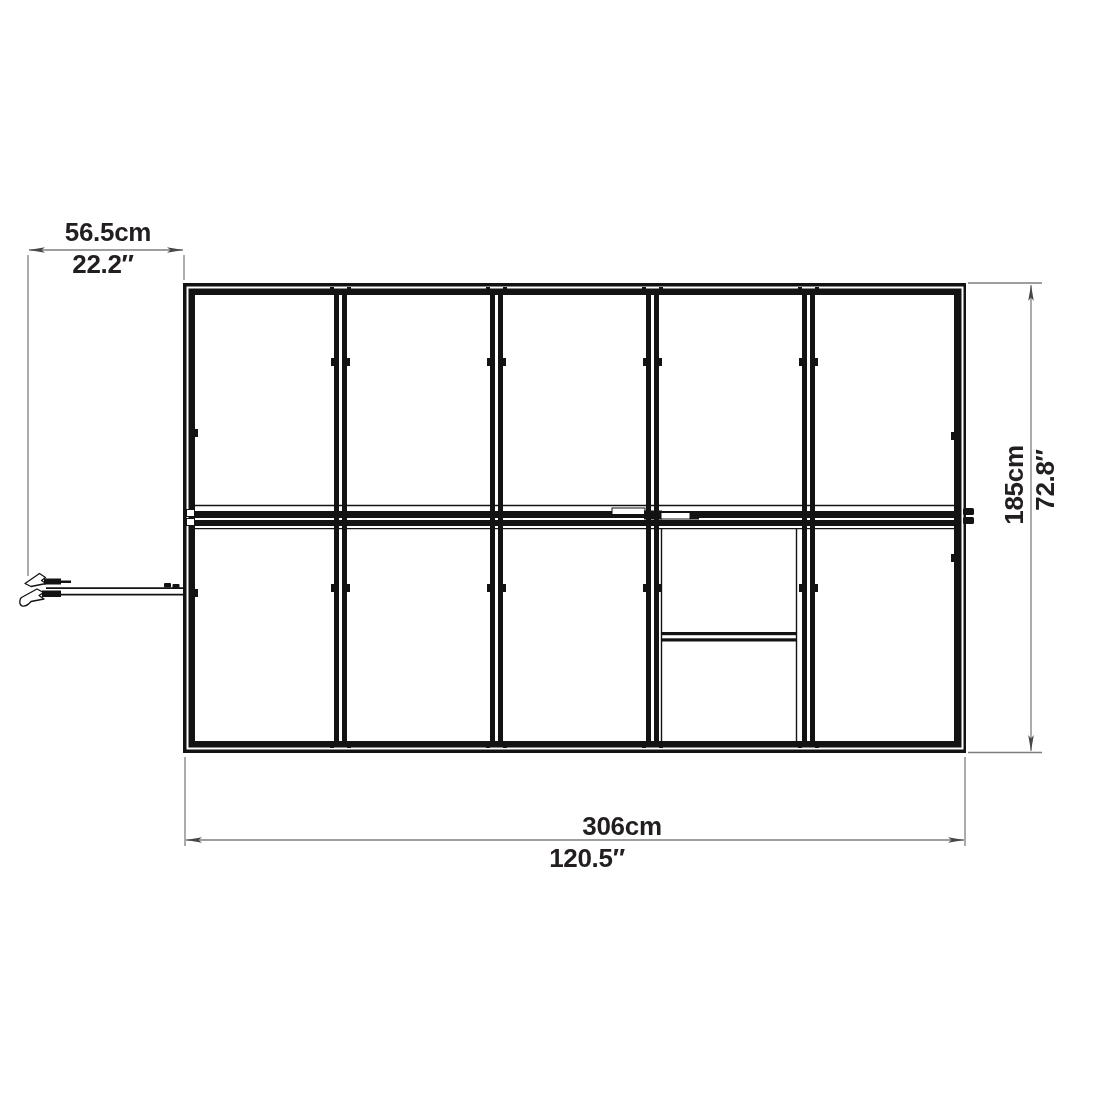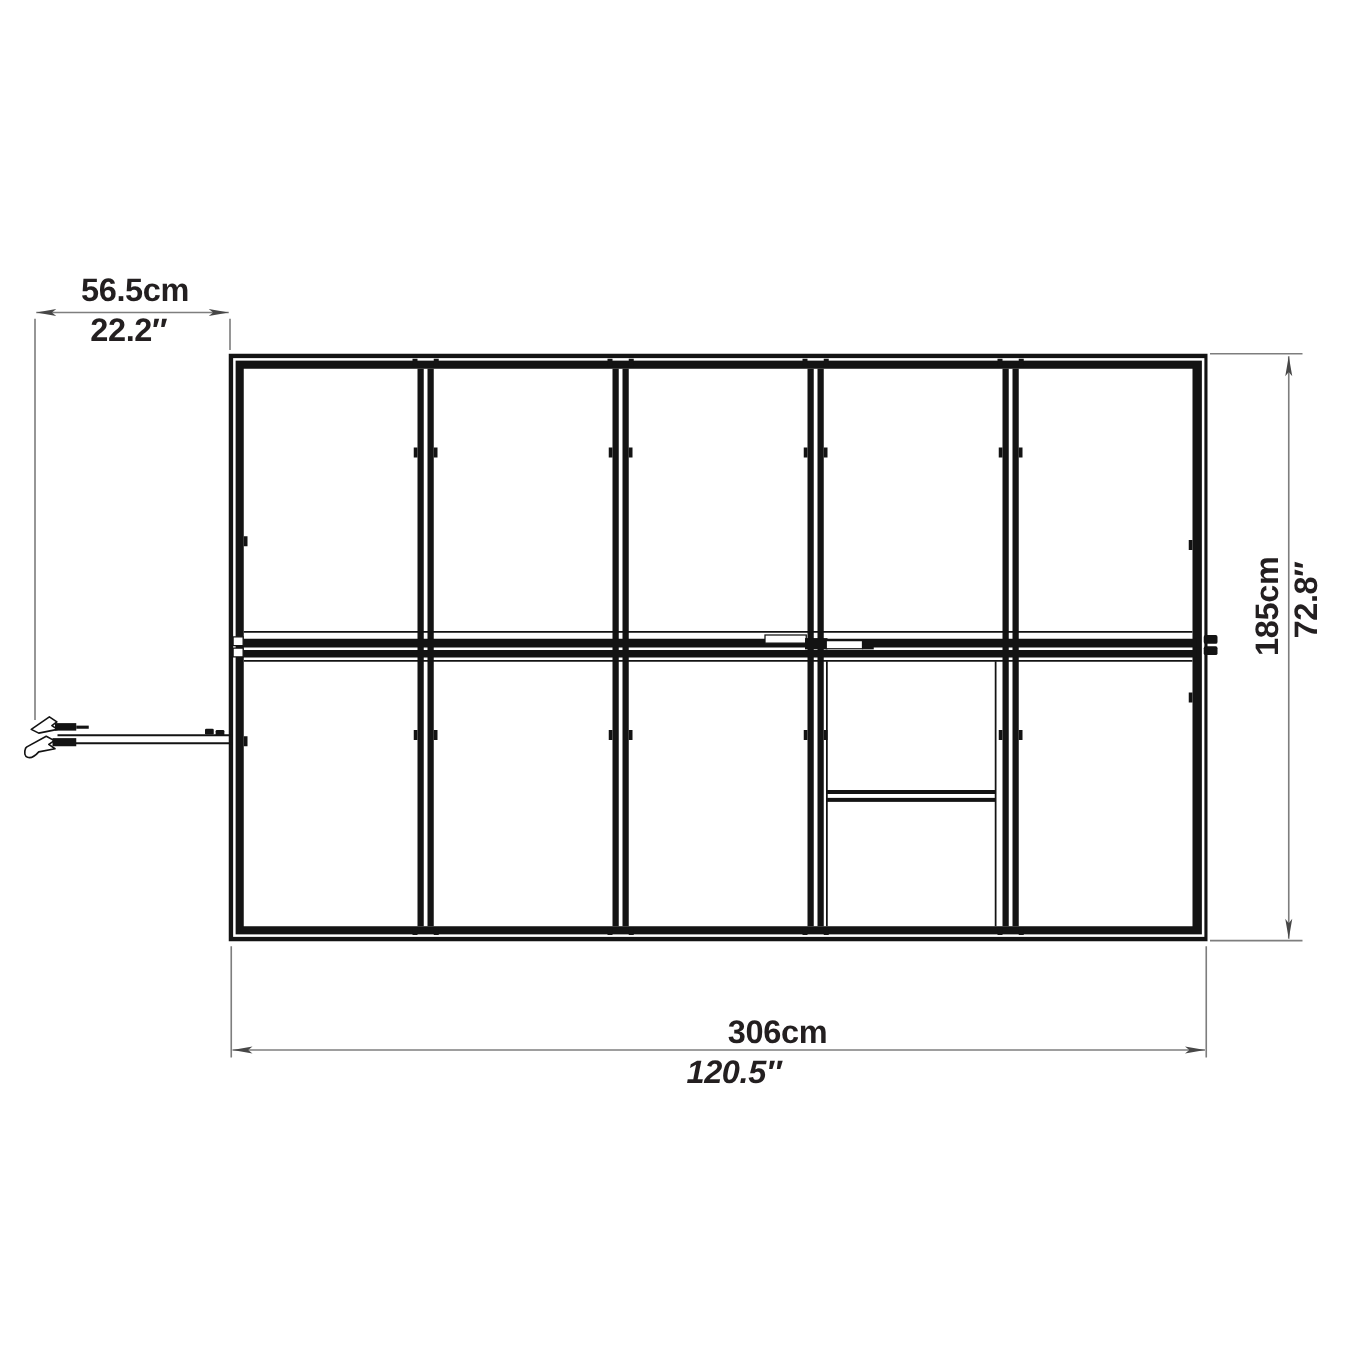--- a/index.html
+++ b/index.html
@@ -179,14 +179,14 @@
     </g>
   </svg>
 
   <div class="dim-label" style="left:108px;top:232px;">56.5cm</div>
   <div class="dim-label" style="left:103px;top:264px;">22.2″</div>
 
   <div class="dim-label rot" style="left:1014px;top:485px;">185cm</div>
   <div class="dim-label rot" style="left:1045px;top:480px;">72.8″</div>
 
   <div class="dim-label" style="left:586px;top:826px;margin-left:36px;">306cm</div>
-  <div class="dim-label" style="left:587px;top:858px;font-style:italic;">120.5″</div>
+  <div class="dim-label" style="left:587px;top:858px;">120.5″</div>
 </div>
 
 </body></html>

